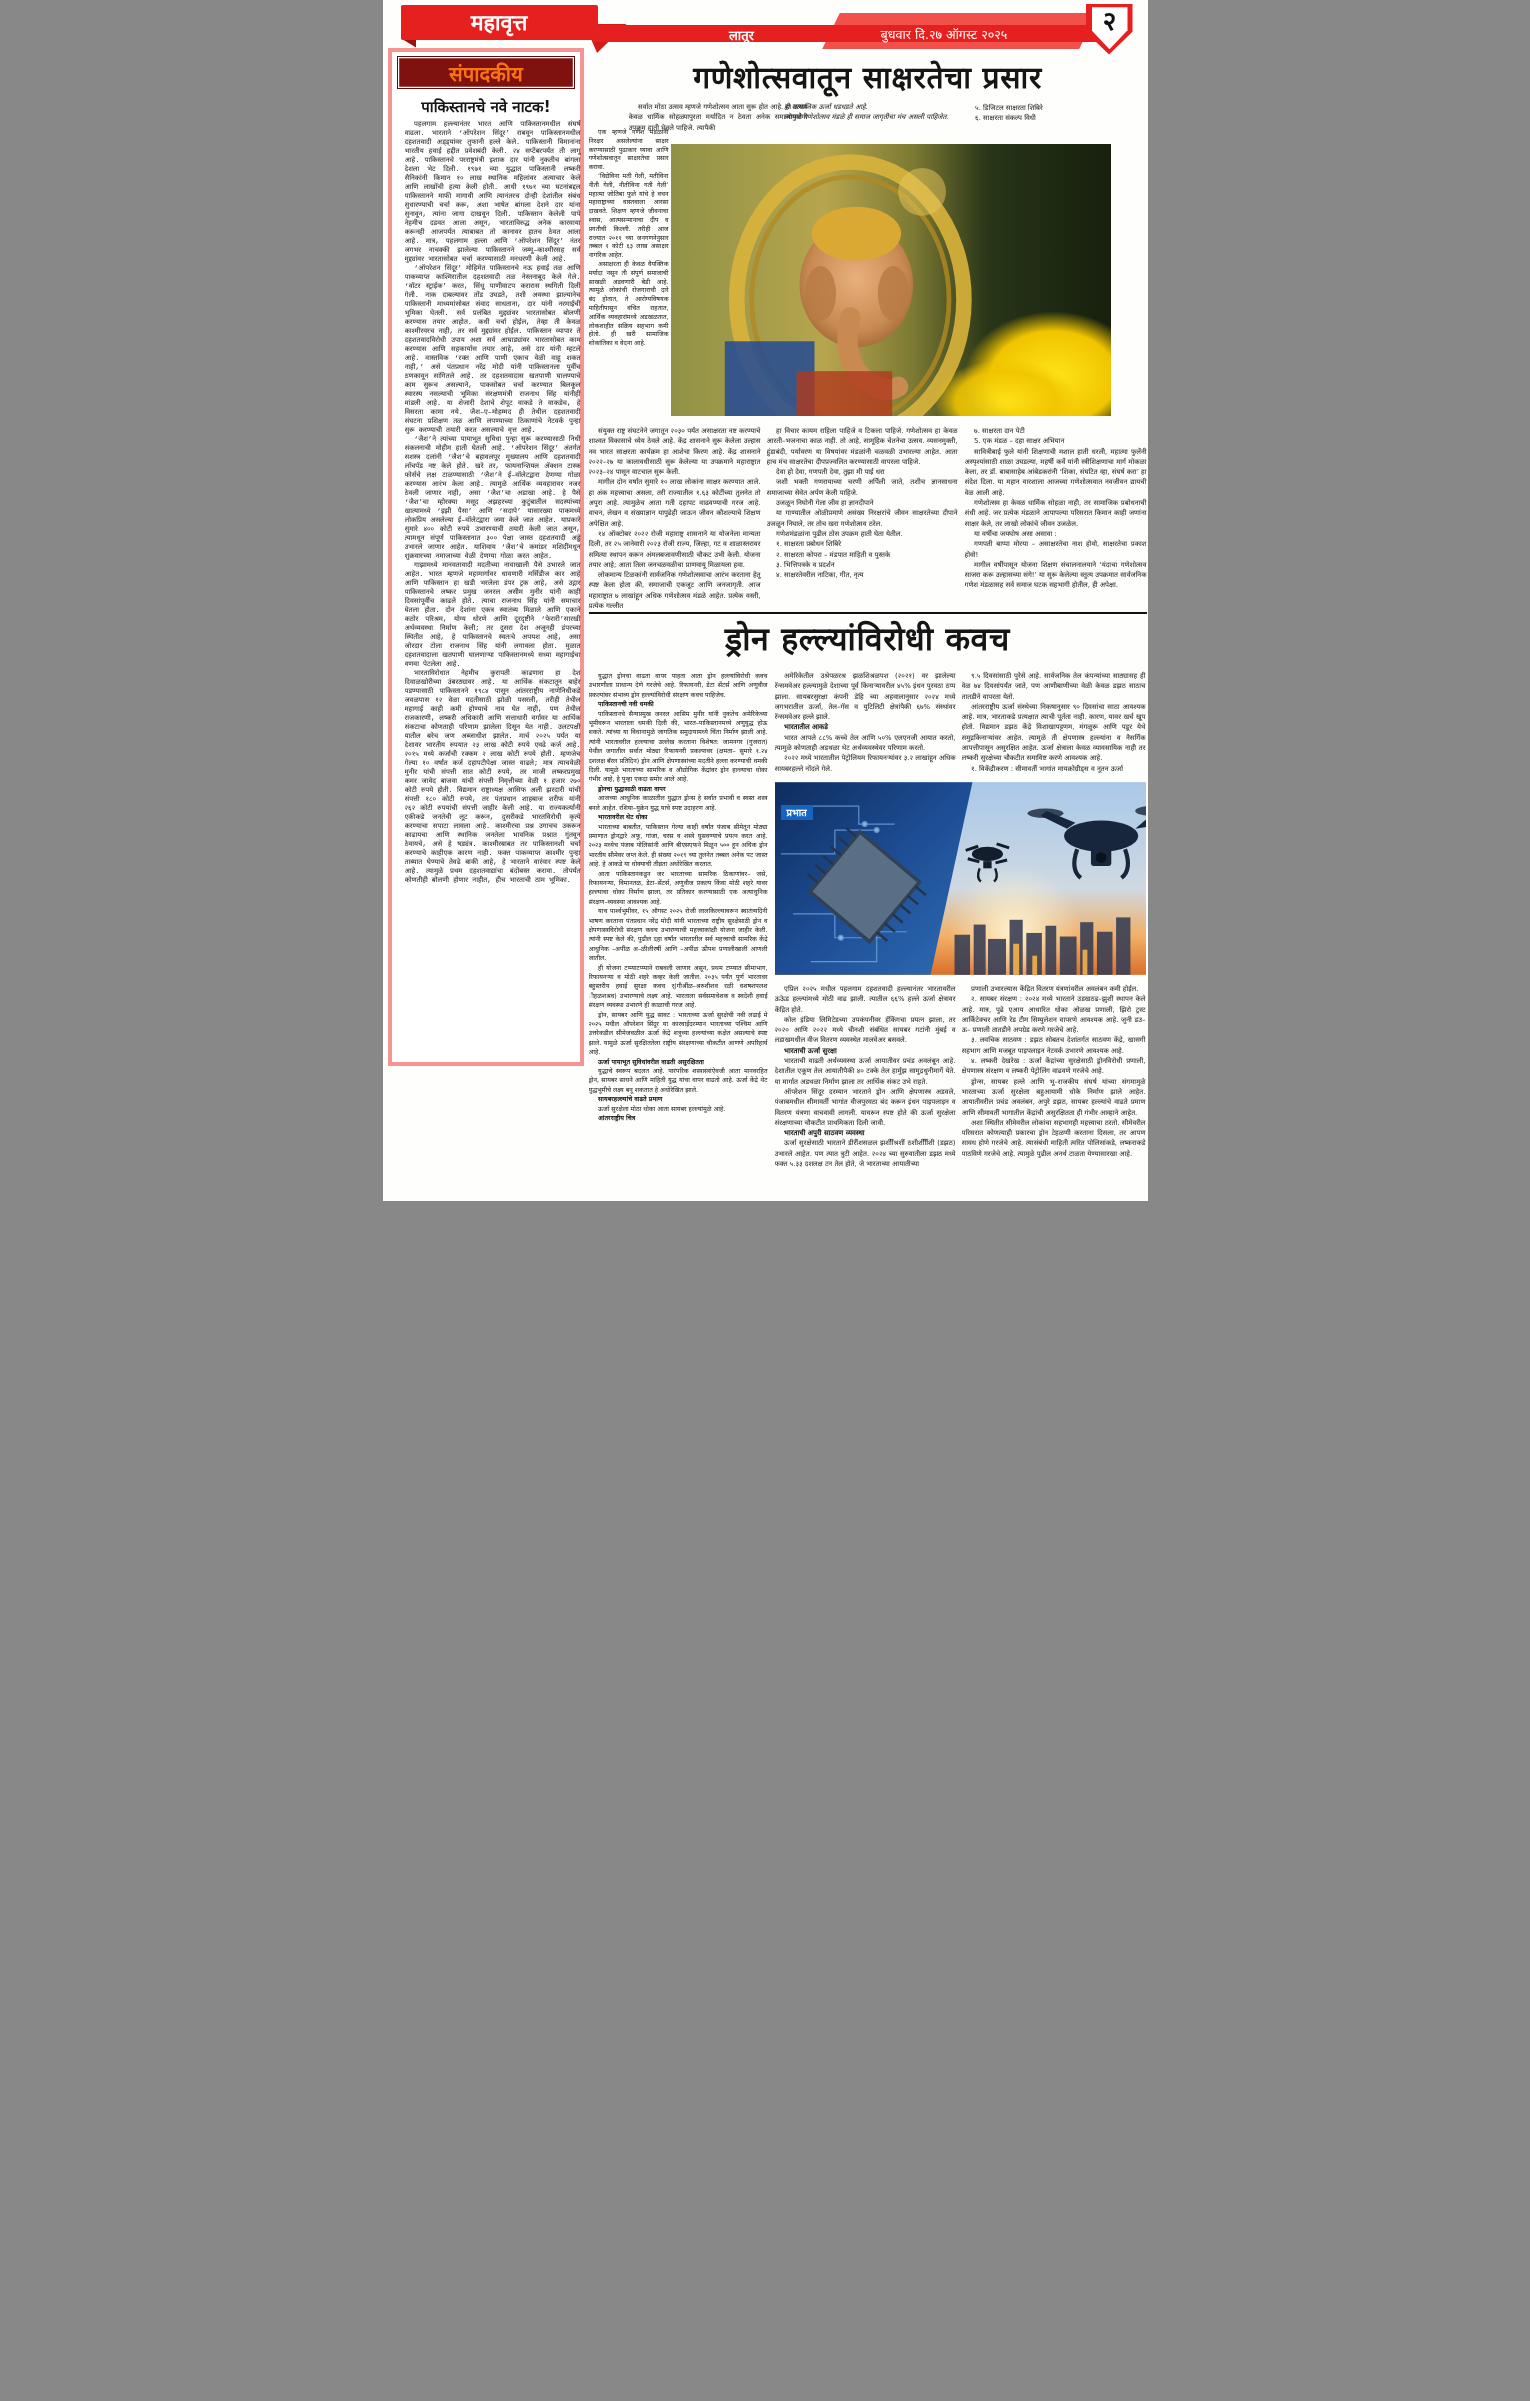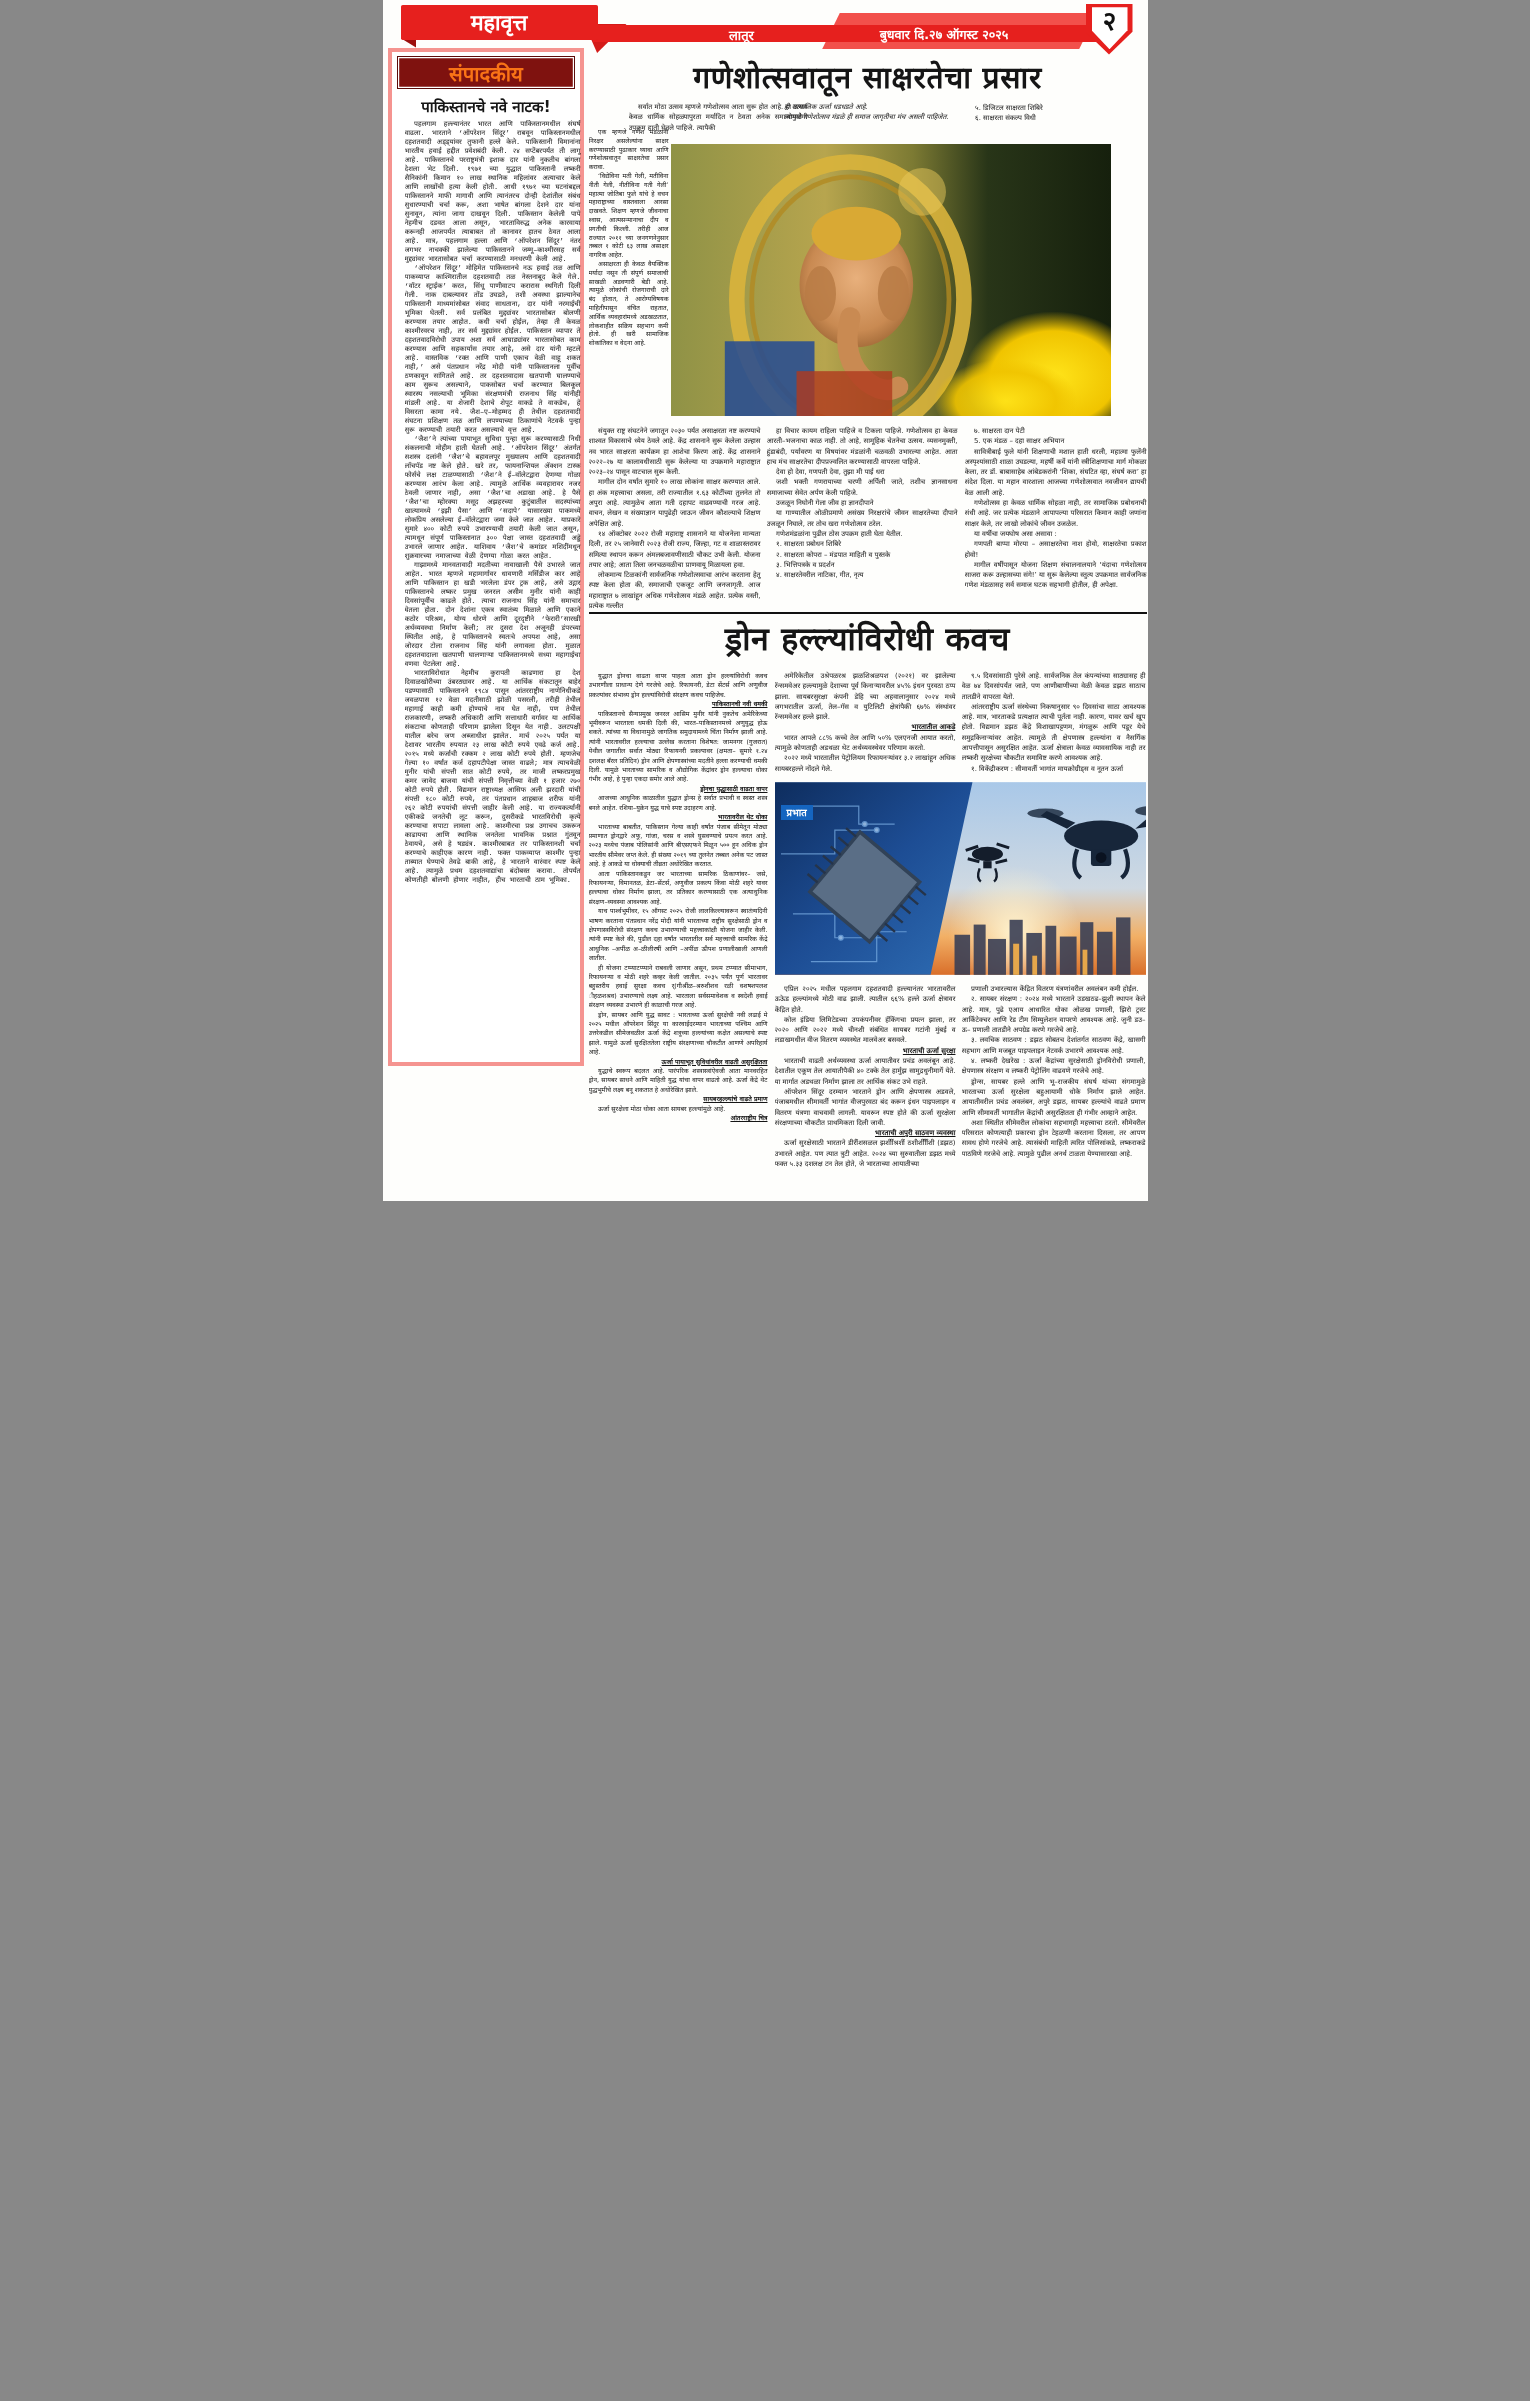--- a/index.html
+++ b/index.html
@@ -13,21 +13,21 @@
   .ribbon-fold{left:18px;top:38px;width:15.5px;height:9.6px;background:#9c100e;
                clip-path:polygon(0 0,100% 0,100% 100%);z-index:2;}
   .paper-name{left:18px;top:7.2px;width:197px;text-align:center;color:#fff;
               font-size:21.5px;font-weight:bold;z-index:4;}
   .mast-band{left:448px;top:13px;width:257px;height:36px;background:#f2504b;
              transform:skewX(-26deg);z-index:1;}
   .mast-bar{left:210px;top:24.5px;width:512px;height:17.3px;background:#e6201e;z-index:2;}
   .mast-city{left:323px;top:26px;width:72px;text-align:center;color:#fff;
              font-size:13px;font-weight:bold;z-index:3;}
   .mast-date{left:460px;top:26px;width:203px;text-align:center;color:#fff;
-             font-size:12.6px;font-weight:bold;z-index:3;}
+             font-size:12.6px;font-weight:normal;z-index:3;}
   .badge{left:703px;top:3.6px;width:47px;height:51px;z-index:4;background:#e6201e;
          clip-path:polygon(0 0,100% 0,100% 55%,50% 100%,0 55%);}
   .badge-in{left:709px;top:7.2px;width:36px;height:42px;z-index:5;background:#fff;
             clip-path:polygon(0 0,100% 0,100% 55%,50% 100%,0 55%);
             display:flex;align-items:flex-start;justify-content:center;}
   .badge-num{font-size:26px;font-weight:bold;color:#111;line-height:1.1;}
   
   .ed-frame{left:5.4px;top:48px;width:196px;height:1018px;background:#fff;
             border:4.2px solid #f59490;box-sizing:border-box;z-index:1;}
   .ed-label{left:14.4px;top:56px;width:178px;height:33px;background:#7f120f;
@@ -36,21 +36,21 @@
   .ed-label span{color:#f97316;font-size:20.3px;font-weight:bold;}
   .ed-head{left:14.4px;top:96px;width:178px;text-align:center;font-size:15px;
            font-weight:900;z-index:2;}
   .ed-body{left:22px;top:120px;width:176px;height:940px;overflow:hidden;z-index:2;
            font-size:6.9px;line-height:9px;text-align:justify;font-family:Liberation Mono, monospace;}
   
   .txt{font-size:6.9px;line-height:10.3px;text-align:justify;overflow:hidden;z-index:2;}
   .txt p{margin:0;}
   .txt .para{text-indent:9.6px;}
   .txt .line{text-indent:9.6px;text-align:left;}
-  .txt .sub{text-indent:9.6px;text-align:right;font-weight:bold;text-decoration:underline;}
+  .txt .sub{text-indent:9.6px;text-align:left;font-weight:bold;}
   .ed-body p{margin:0;text-indent:9.6px;}
   
   .g-head{left:206px;top:56px;width:558px;text-align:center;font-size:30px;
           font-weight:900;letter-spacing:0.6px;z-index:2;}
   .d-head{left:206px;top:616px;width:558px;text-align:center;font-size:32px;
           font-weight:900;letter-spacing:0.6px;z-index:2;}
   .divider{left:206px;top:612px;width:558px;height:1.8px;background:#111;z-index:2;}
   
   .photo{z-index:1;overflow:hidden;}
   .watermark{position:absolute;left:6px;top:23px;background:#1565c0;color:#fff;

